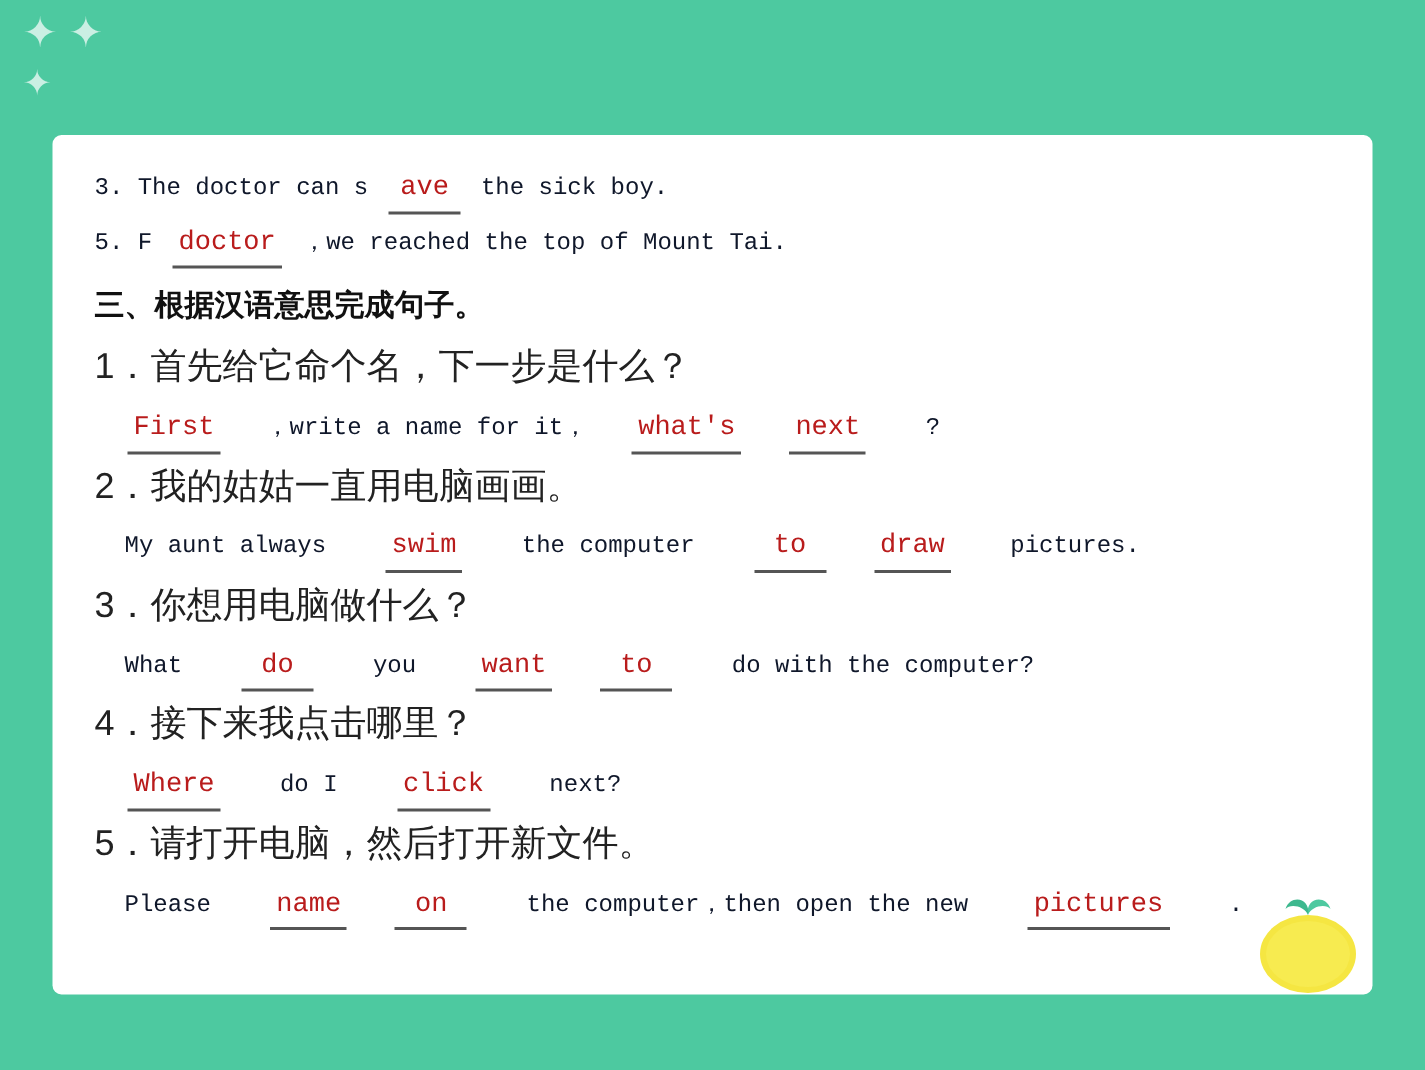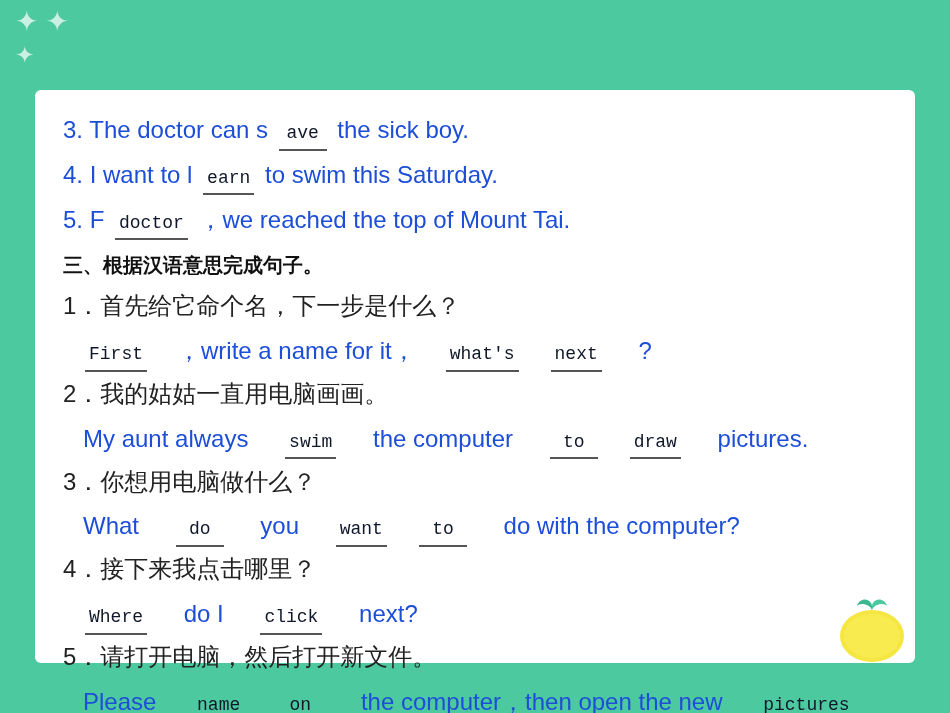--- a/index.html
+++ b/index.html
@@ -28,23 +28,23 @@
 
     .line {
       margin-bottom: 4px;
       display: flex;
       align-items: baseline;
       flex-wrap: wrap;
       gap: 2px;
     }
 
     .text-normal {
-      color: #1d4ed8;
-      font-size: 24px;
-      font-family: Liberation Sans, sans-serif;
+      color: #0f172a;
+      font-size: 16px;
+      font-family: Liberation Mono, monospace;
     }
 
     .text-cn {
       color: #222;
       font-size: 24px;
       font-family: Arial, sans-serif;
     }
 
     .text-bold-cn {
       color: #111;
@@ -59,21 +59,21 @@
       min-width: 48px;
       text-align: center;
       color: #e040a0;
       font-family: 'Courier New', monospace;
       font-size: 18px;
       margin: 0 2px;
       padding: 0 4px;
     }
 
     .blank-pink {
-      color: #0f172a;
+      color: #b91c1c;
     }
 
     .section-header {
       margin: 8px 0 4px 0;
     }
 
     .sub-line {
       margin-left: 20px;
       margin-bottom: 2px;
       gap: 28px;
@@ -103,25 +103,20 @@
 <div class="star-decor">✦ ✦<br><small>✦</small></div>
 
 <div class="white-card">
 
   <div class="line">
     <span class="text-normal">3. The doctor can s&nbsp;</span>
     <span class="blank blank-pink">ave</span>
     <span class="text-normal">&nbsp;the sick boy.</span>
   </div>
 
-  <div class="line">
-    <span class="text-normal">4. I want to l&nbsp;</span>
-    <span class="blank blank-pink">earn</span>
-    <span class="text-normal">&nbsp;to swim this Saturday.</span>
-  </div>
 
   <div class="line">
     <span class="text-normal">5. F&nbsp;</span>
     <span class="blank blank-pink">doctor</span>
     <span class="text-normal">&nbsp;，we reached the top of Mount Tai.</span>
   </div>
 
   <div class="section-header">
     <span class="text-bold-cn">三、根据汉语意思完成句子。</span>
   </div>

